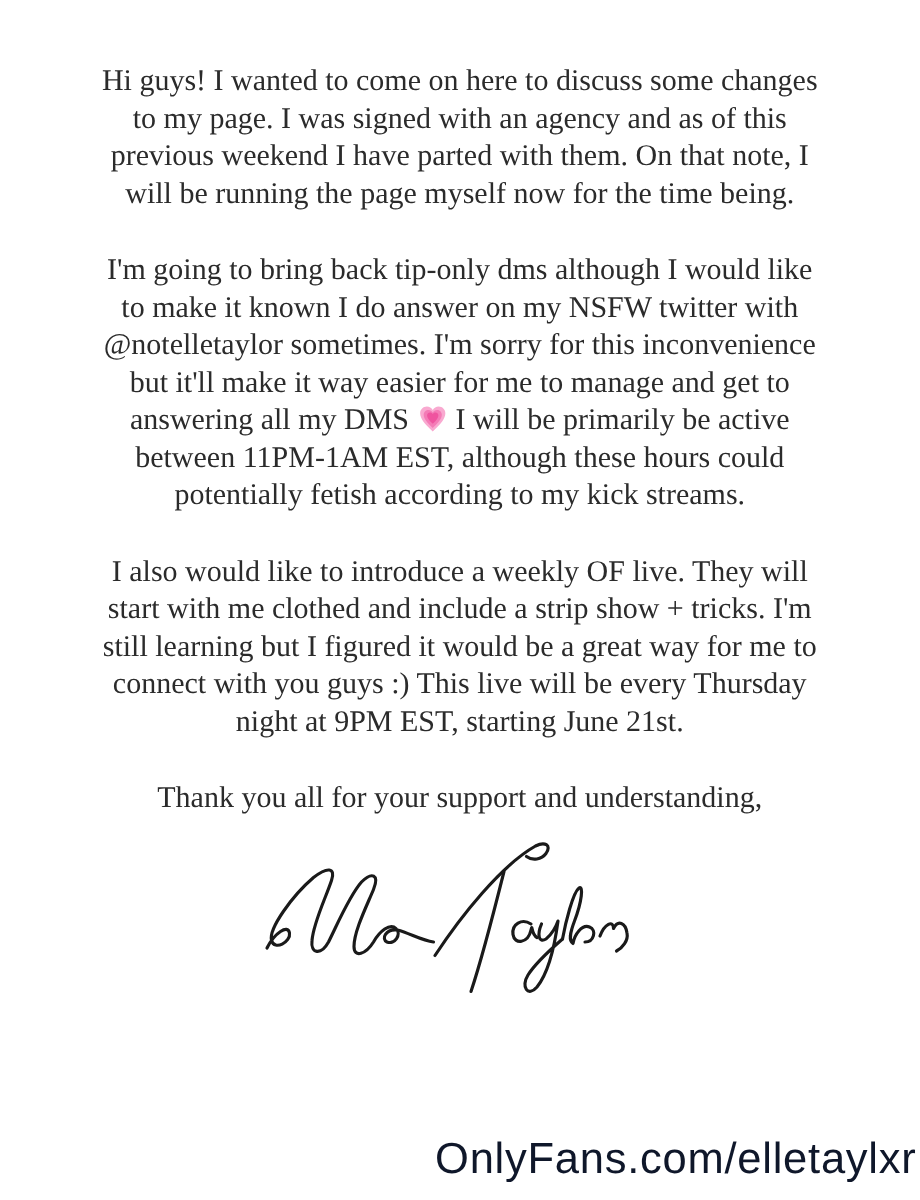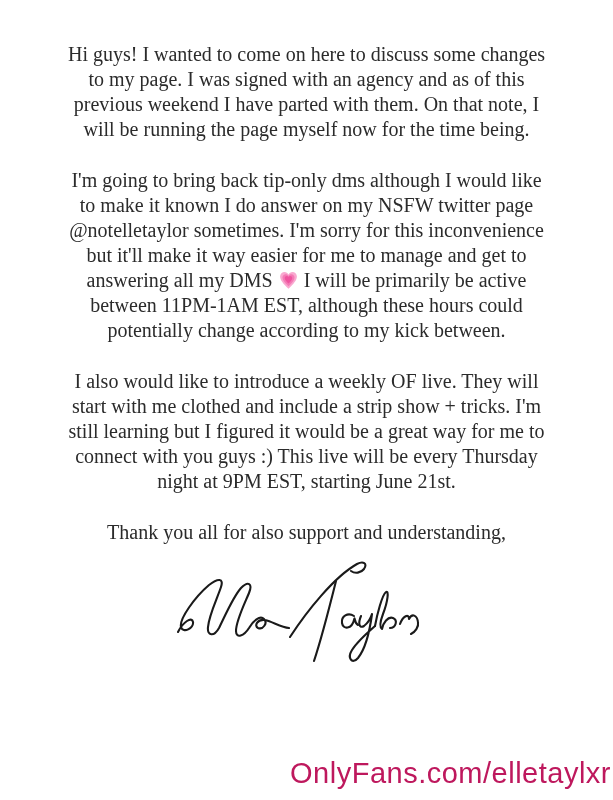--- a/index.html
+++ b/index.html
@@ -52,60 +52,60 @@
     stroke-linecap: round;
     stroke-linejoin: round;
   }
   .watermark {
     position: absolute;
     top: 757px;
     right: 2px;
     font-family: "Liberation Sans", "DejaVu Sans", sans-serif;
     font-size: 29px;
     font-weight: 400;
-    color: #be185d;
+    color: #0f172a;
     letter-spacing: 0.5px;
   }
 </style>
 </head>
 <body>
 
 <div class="page">
 
   <div class="letter">
 
     <p>Hi guys! I wanted to come on here to discuss some changes
 to my page. I was signed with an agency and as of this
 previous weekend I have parted with them. On that note, I
 will be running the page myself now for the time being.</p>
 
     <p><span>I'm going to bring back tip-only dms although I would like
-to make it known I do answer on my NSFW twitter page
+to make it known I do answer on my NSFW twitter with
 @notelletaylor sometimes. I'm sorry for this inconvenience
 but it'll make it way easier for me to manage and get to
 answering all my DMS</span><span class="heart"><svg viewBox="0 0 24 24" aria-hidden="true">
           <path fill="#f9a9d0" d="M12 21.4 C6 15.9 2.4 11.6 2.4 7.5 C2.4 4.4 4.8 2.3 7.5 2.3 C9.4 2.3 11.1 3.4 12 5 C12.9 3.4 14.6 2.3 16.5 2.3 C19.2 2.3 21.6 4.4 21.6 7.5 C21.6 11.6 18 15.9 12 21.4 Z"></path>
           <g transform="translate(12 11.5) scale(0.72) translate(-12 -11.5)">
             <path fill="#f47bb6" d="M12 21.4 C6 15.9 2.4 11.6 2.4 7.5 C2.4 4.4 4.8 2.3 7.5 2.3 C9.4 2.3 11.1 3.4 12 5 C12.9 3.4 14.6 2.3 16.5 2.3 C19.2 2.3 21.6 4.4 21.6 7.5 C21.6 11.6 18 15.9 12 21.4 Z"></path>
           </g>
           <g transform="translate(12 11) scale(0.45) translate(-12 -11.5)">
             <path fill="#ef549f" d="M12 21.4 C6 15.9 2.4 11.6 2.4 7.5 C2.4 4.4 4.8 2.3 7.5 2.3 C9.4 2.3 11.1 3.4 12 5 C12.9 3.4 14.6 2.3 16.5 2.3 C19.2 2.3 21.6 4.4 21.6 7.5 C21.6 11.6 18 15.9 12 21.4 Z"></path>
           </g>
         </svg></span><span>I will be primarily be active
 between 11PM-1AM EST, although these hours could
-potentially change according to my kick between.</span></p>
+potentially fetish according to my kick streams.</span></p>
 
     <p>I also would like to introduce a weekly OF live. They will
 start with me clothed and include a strip show + tricks. I'm
 still learning but I figured it would be a great way for me to
 connect with you guys :) This live will be every Thursday
 night at 9PM EST, starting June 21st.</p>
 
 
-    <p class="closing">Thank you all for also support and understanding,</p>
+    <p class="closing">Thank you all for your support and understanding,</p>
 
     <div class="signature-wrap">
       <svg width="252" height="114" viewBox="0 0 252 114" aria-hidden="true">
 
         <path class="sig-stroke" d="M 9 79
           C 14 69, 23 63, 24 69
           C 25 75, 14 81, 12 74
           C 10 66, 26 44, 40 32
           C 49 25, 55 25, 52 34
           C 48 46, 40 62, 39 74

